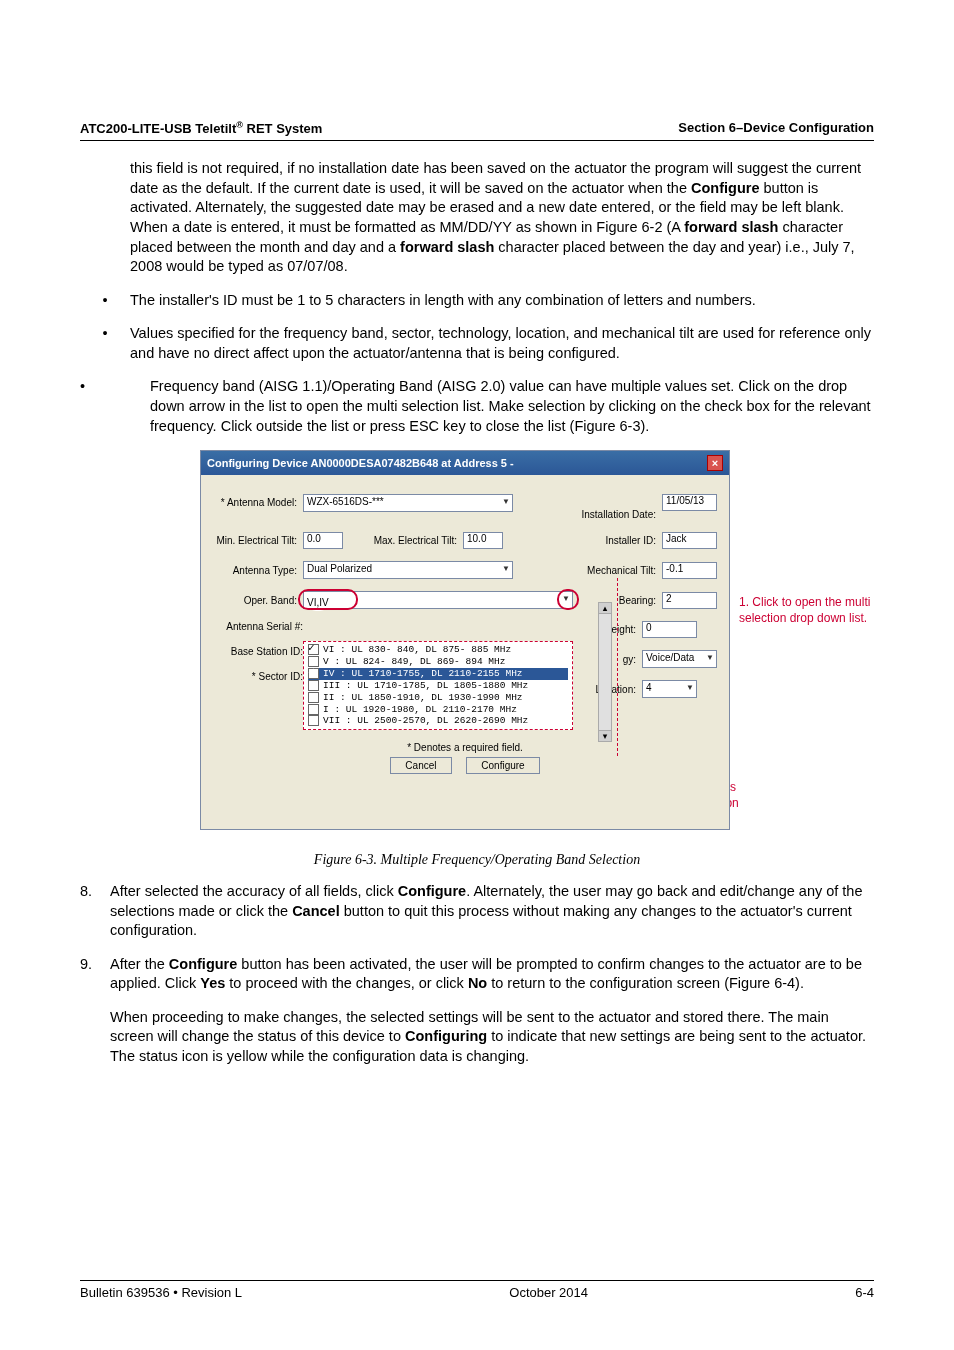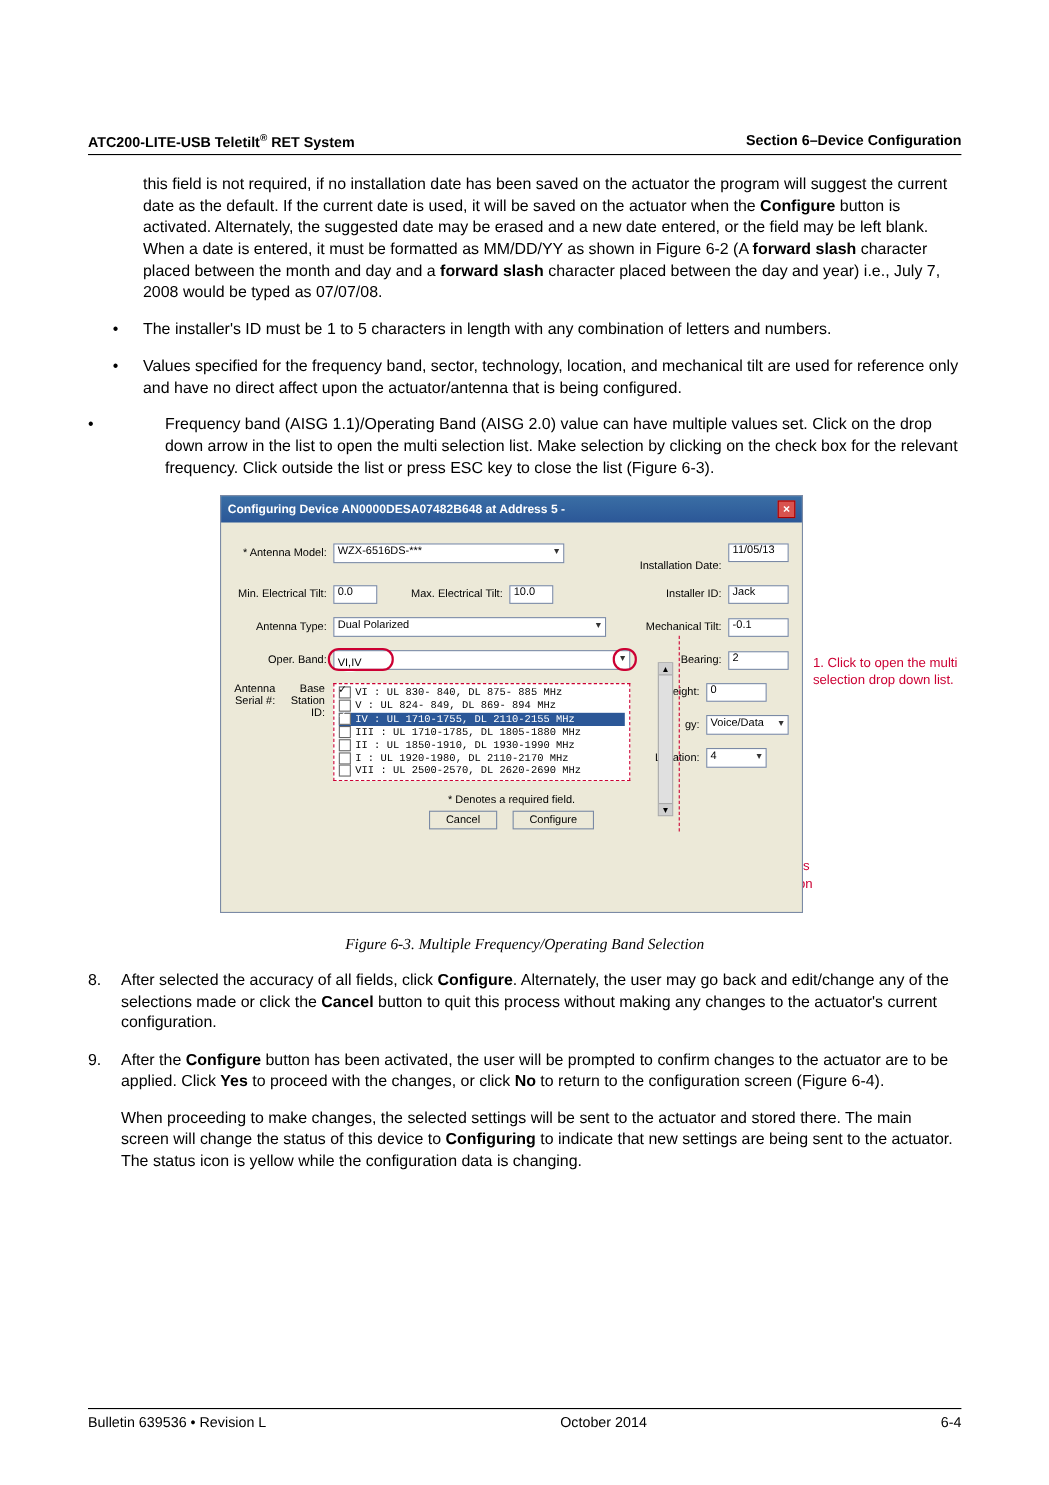--- a/index.html
+++ b/index.html
@@ -105,47 +105,47 @@
             <div style="width:30px;"></div>
             <div class="lbl2" style="width:90px;text-align:right;">Max. Electrical Tilt:</div>
             <div class="inp" style="width:40px;">10.0</div>
             <div style="flex:1"></div>
             <div class="lbl2" style="width:85px;">Installer ID:</div>
             <div class="inp" style="width:55px;">Jack</div>
           </div>
 
           <div class="row">
             <div class="lbl">Antenna Type:</div>
-            <div class="sel" style="width:248px;">Dual Polarized</div>
+            <div class="sel" style="width:210px;">Dual Polarized</div>
             <div style="flex:1"></div>
             <div class="lbl2" style="width:85px;">Mechanical Tilt:</div>
             <div class="inp" style="width:55px;">-0.1</div>
           </div>
 
           <div class="row">
             <div class="lbl">Oper. Band:</div>
             <div style="position:relative; flex:0 0 270px;">
               <div class="sel" style="width:270px;">
                 <span class="oper-band" style="border:none; padding:0;">VI,IV</span>
               </div>
               <span class="red-ring" style="left:-5px; top:-2px; width:60px; height:21px;"></span>
               <span class="red-ring" style="right:-6px; top:-2px; width:22px; height:21px;"></span>
             </div>
             <div style="flex:1"></div>
             <div class="lbl2" style="width:60px;">Bearing:</div>
             <div class="inp" style="width:55px;">2</div>
           </div>
 
           <div class="row" style="align-items:flex-start;">
-            <div style="width:90px; text-align:right; display:flex; gap:14px; font-size:10px;">
+            <div style="width:90px; text-align:right; display:flex; flex-direction:column; gap:14px; font-size:10px;">
               <span>Antenna Serial #:</span>
               <span>Base Station ID:</span>
               <span>* Sector ID:</span>
             </div>
-            <div class="freq-list" style="width:270px;" id="freq-list">
+            <div class="freq-list" style="width:270px;margin-top:20px;" id="freq-list">
                 <div><span class="chk on"></span><span>VI  : UL  830- 840, DL  875- 885 MHz</span></div>
                 <div><span class="chk"></span><span>V   : UL  824- 849, DL  869- 894 MHz</span></div>
                 <div class="sel-row"><span class="chk on"></span><span>IV  : UL 1710-1755, DL 2110-2155 MHz</span></div>
                 <div><span class="chk"></span><span>III : UL 1710-1785, DL 1805-1880 MHz</span></div>
                 <div><span class="chk"></span><span>II  : UL 1850-1910, DL 1930-1990 MHz</span></div>
                 <div><span class="chk"></span><span>I   : UL 1920-1980, DL 2110-2170 MHz</span></div>
                 <div><span class="chk"></span><span>VII : UL 2500-2570, DL 2620-2690 MHz</span></div>
               </div>
             <div style="flex:1"></div>
             <div style="display:flex; flex-direction:column; gap:12px;">

